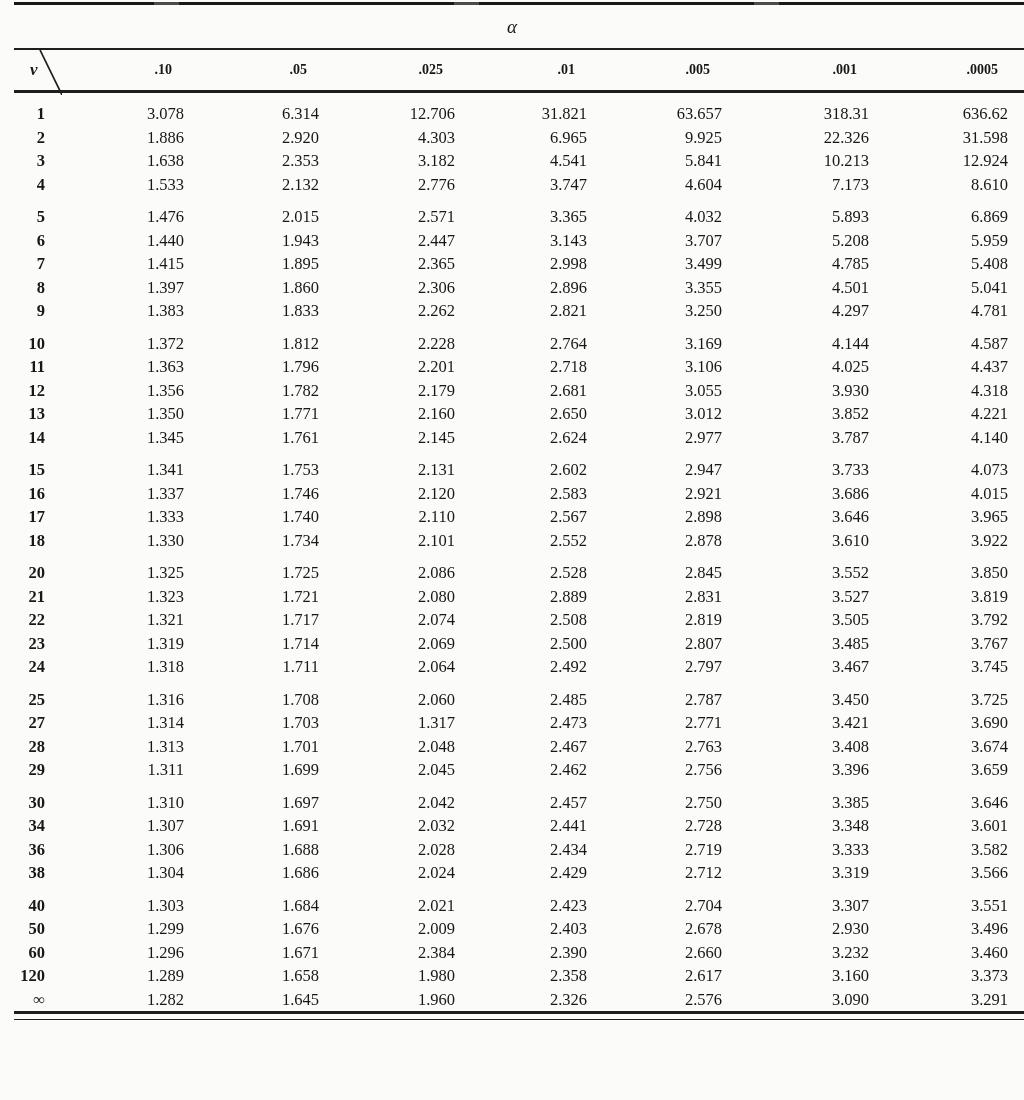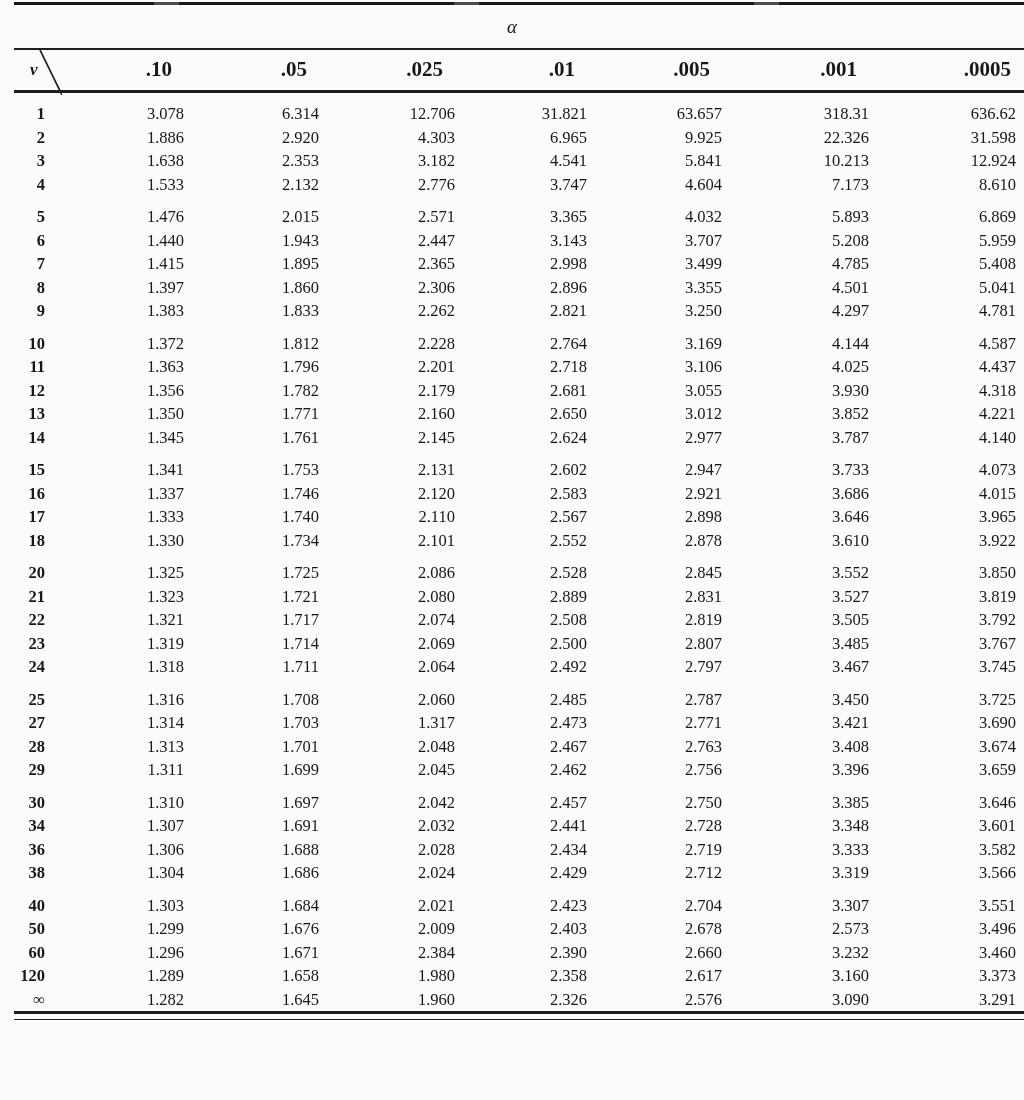--- a/index.html
+++ b/index.html
@@ -44,32 +44,32 @@
   }
 
   th, td {
     text-align: right;
     white-space: nowrap;
     font-size: 16.5px;
     line-height: 23.5px;
     padding: 0 14px 0 0;
   }
   td:first-child { padding-right: 17px; }
-  td:last-child  { padding-right: 8px; }
+  td:last-child  { padding-right: 16px; }
 
   thead th {
     font-weight: bold;
-    font-size: 21px;
+    font-size: 14px;
     height: 40px;
     vertical-align: middle;
     border-top: 2px solid #1e1e1e;
     border-bottom: 3px solid #1e1e1e;
     padding-right: 26px;
   }
-  thead th:last-child { padding-right: 13px; }
+  thead th:last-child { }
 
   thead th.corner {
     position: relative;
     text-align: left;
     padding: 0 0 0 16px;
     font-style: italic;
     font-size: 17px;
   }
   thead th.corner svg { position: absolute; top: 0; right: 0; }
 
@@ -451,21 +451,21 @@
           <td>3.307</td>
           <td>3.551</td>
         </tr>
         <tr>
           <td class="v">50</td>
           <td>1.299</td>
           <td>1.676</td>
           <td>2.009</td>
           <td>2.403</td>
           <td>2.678</td>
-          <td>2.573</td>
+          <td>2.930</td>
           <td>3.496</td>
         </tr>
         <tr>
           <td class="v">60</td>
           <td>1.296</td>
           <td>1.671</td>
           <td>2.384</td>
           <td>2.390</td>
           <td>2.660</td>
           <td>3.232</td>

